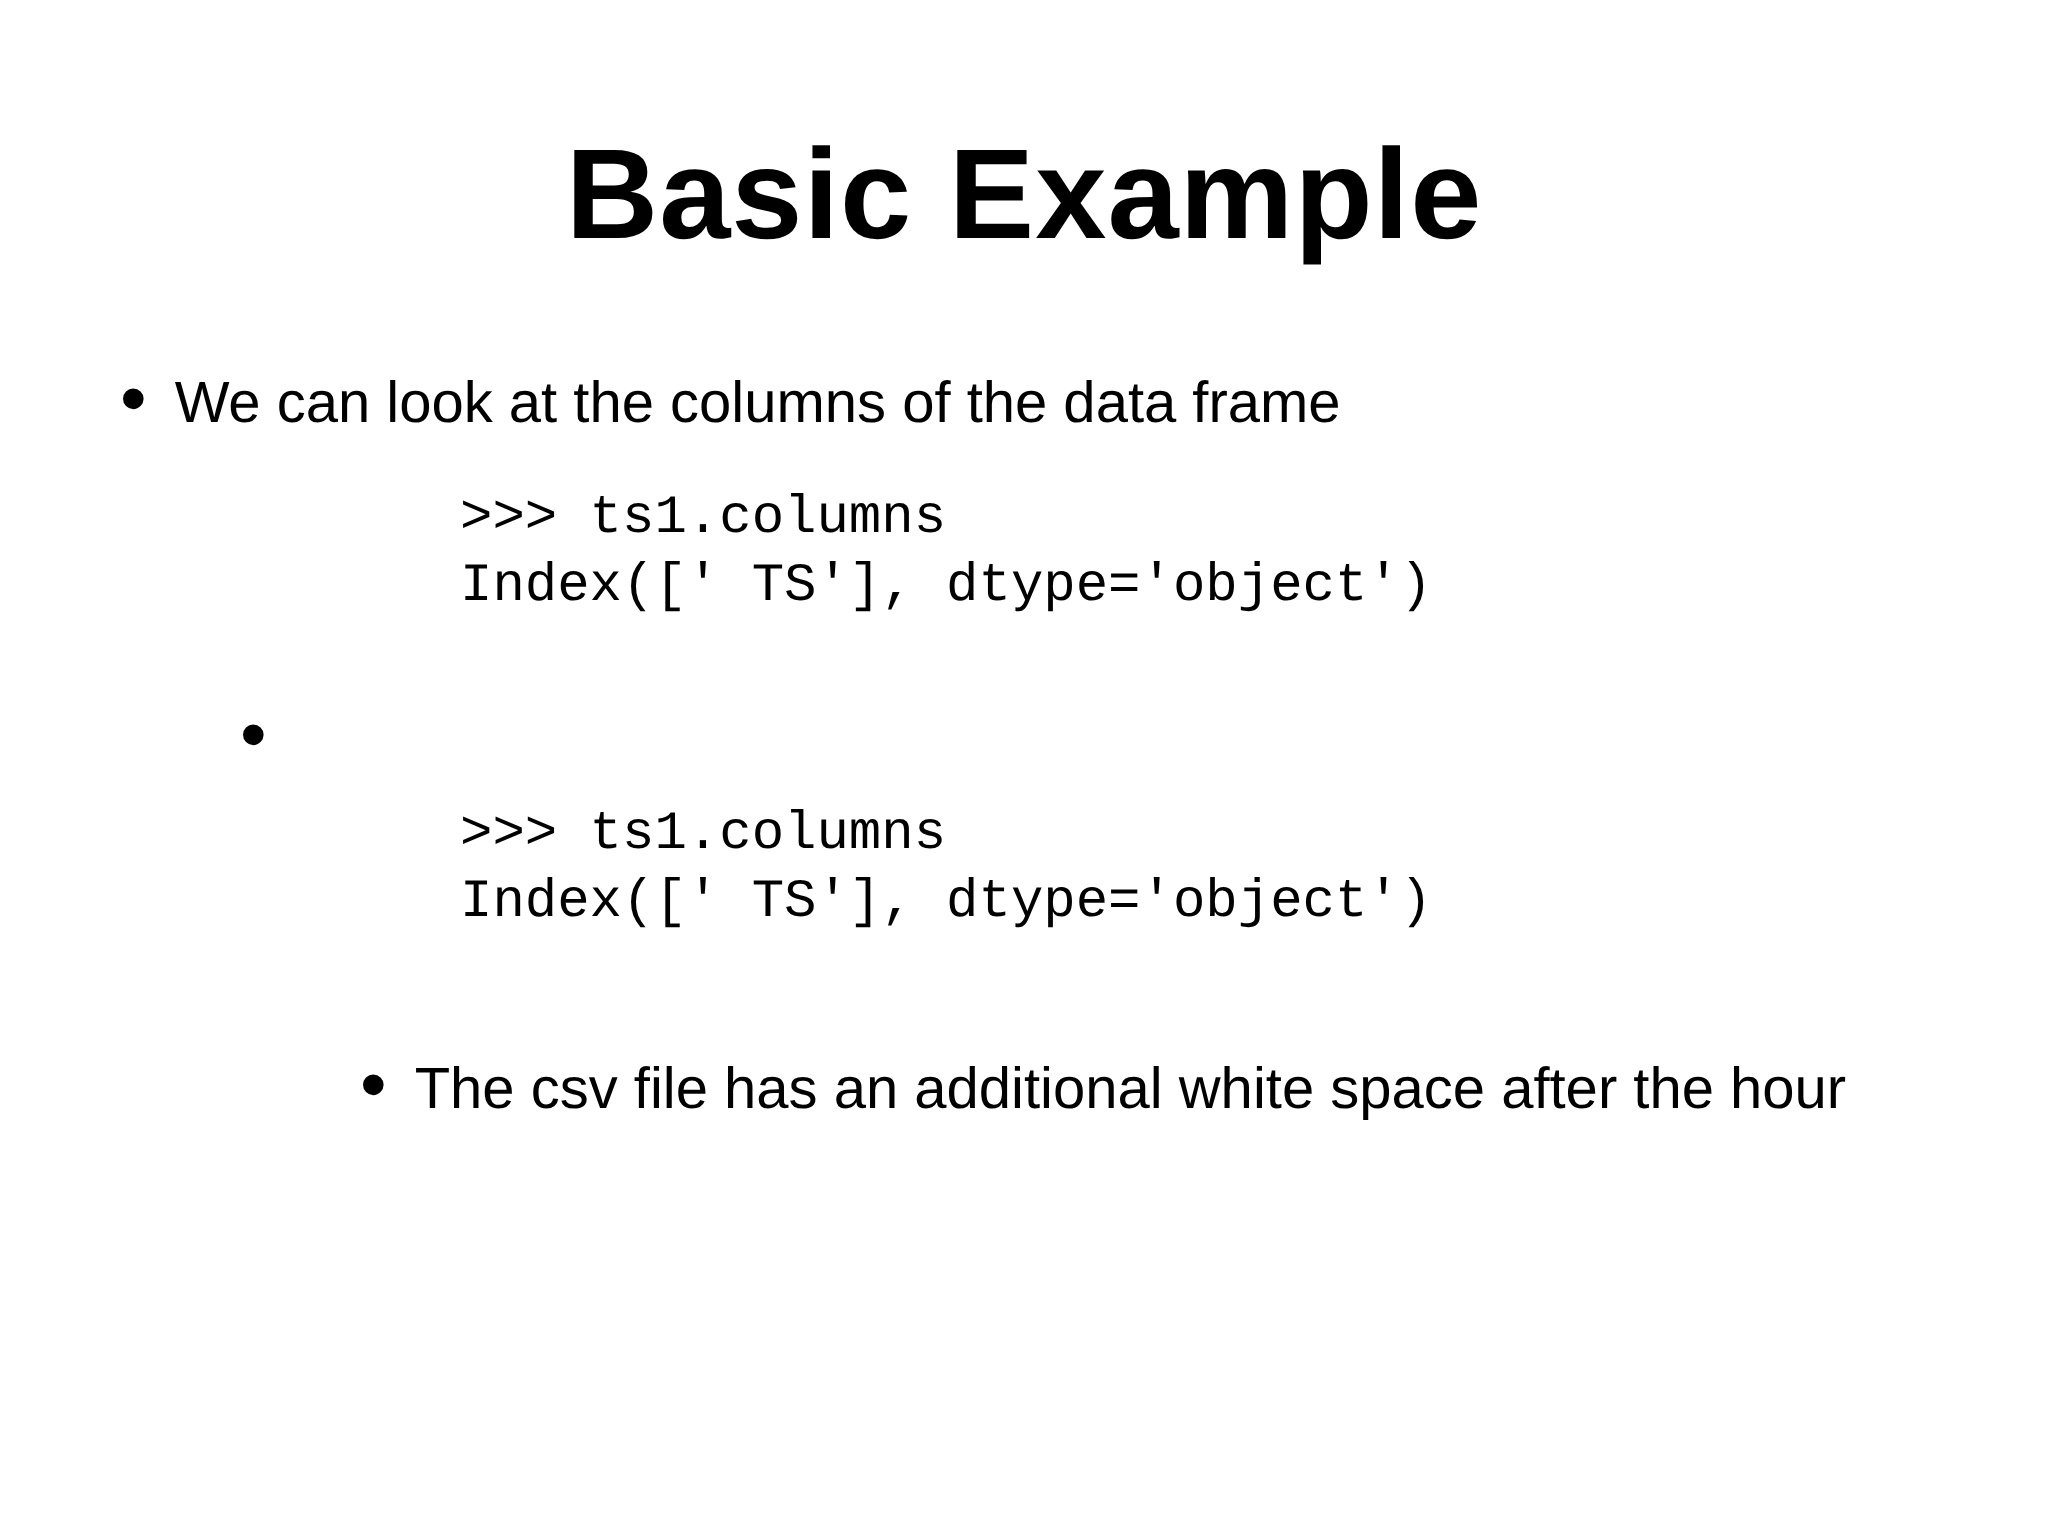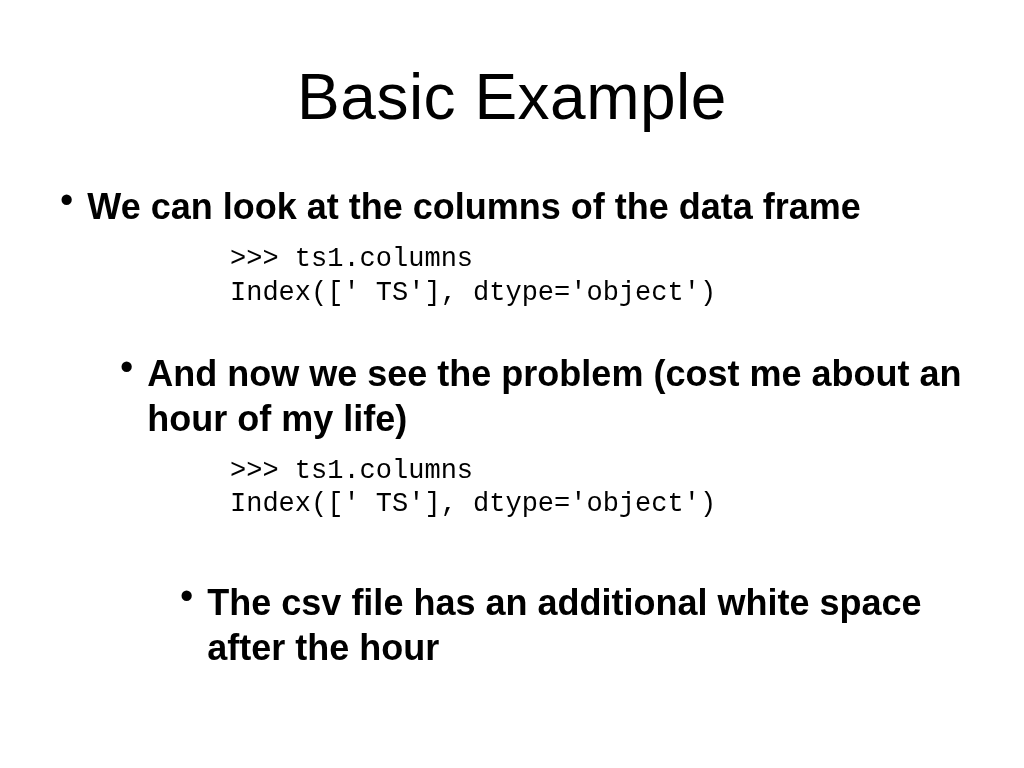--- a/index.html
+++ b/index.html
@@ -14,70 +14,68 @@
   .slide {
     box-sizing: border-box;
     width: 1024px;
     height: 768px;
     padding: 40px 60px 40px 60px;
     position: relative;
   }
   .title {
     text-align: center;
     font-size: 64px;
-    font-weight: 400;
+    font-weight: 700;
     margin: 20px 0 50px 0;
     letter-spacing: 0.5px;
   }
   .bullet-row {
     display: flex;
     align-items: flex-start;
   }
   .dot {
     font-size: 38px;
     line-height: 20px;
     padding-top: 6px;
     margin-right: 14px;
     user-select: none;
   }
   .lvl1 { margin-left: 0; }
   .lvl2 { margin-left: 60px; }
   .lvl3 { margin-left: 120px; }
   .b-text {
-    font-size: 36px;
+    font-size: 29px;
     line-height: 1.25;
-    font-weight: bold;
   }
   .code {
     font-family: "Courier New", Courier, monospace;
     font-size: 27px;
     white-space: pre;
     line-height: 1.25;
-    margin: 14px 0 40px 170px;
+    margin: 24px 0 40px 170px;
   }
   .gap-lg { height: 18px; }
 </style>
 </head>
 <body>
 
 <div class="slide">
 
   <div class="title">Basic Example</div>
 
   <div class="bullet-row lvl1">
     <span class="dot">•</span>
     <span class="b-text">We can look at the columns of the data frame</span>
   </div>
 
   <div class="code">&gt;&gt;&gt; ts1.columns
 Index([' TS'], dtype='object')</div>
 
   <div class="bullet-row lvl2">
     <span class="dot">•</span>
-    <span class="b-text">And now we see the problem (cost me about an hour of my life)</span>
   </div>
 
   <div class="code">&gt;&gt;&gt; ts1.columns
 Index([' TS'], dtype='object')</div>
 
   <div class="gap-lg"></div>
 
   <div class="bullet-row lvl3">
     <span class="dot">•</span>
     <span class="b-text">The csv file has an additional white space after the hour</span>

